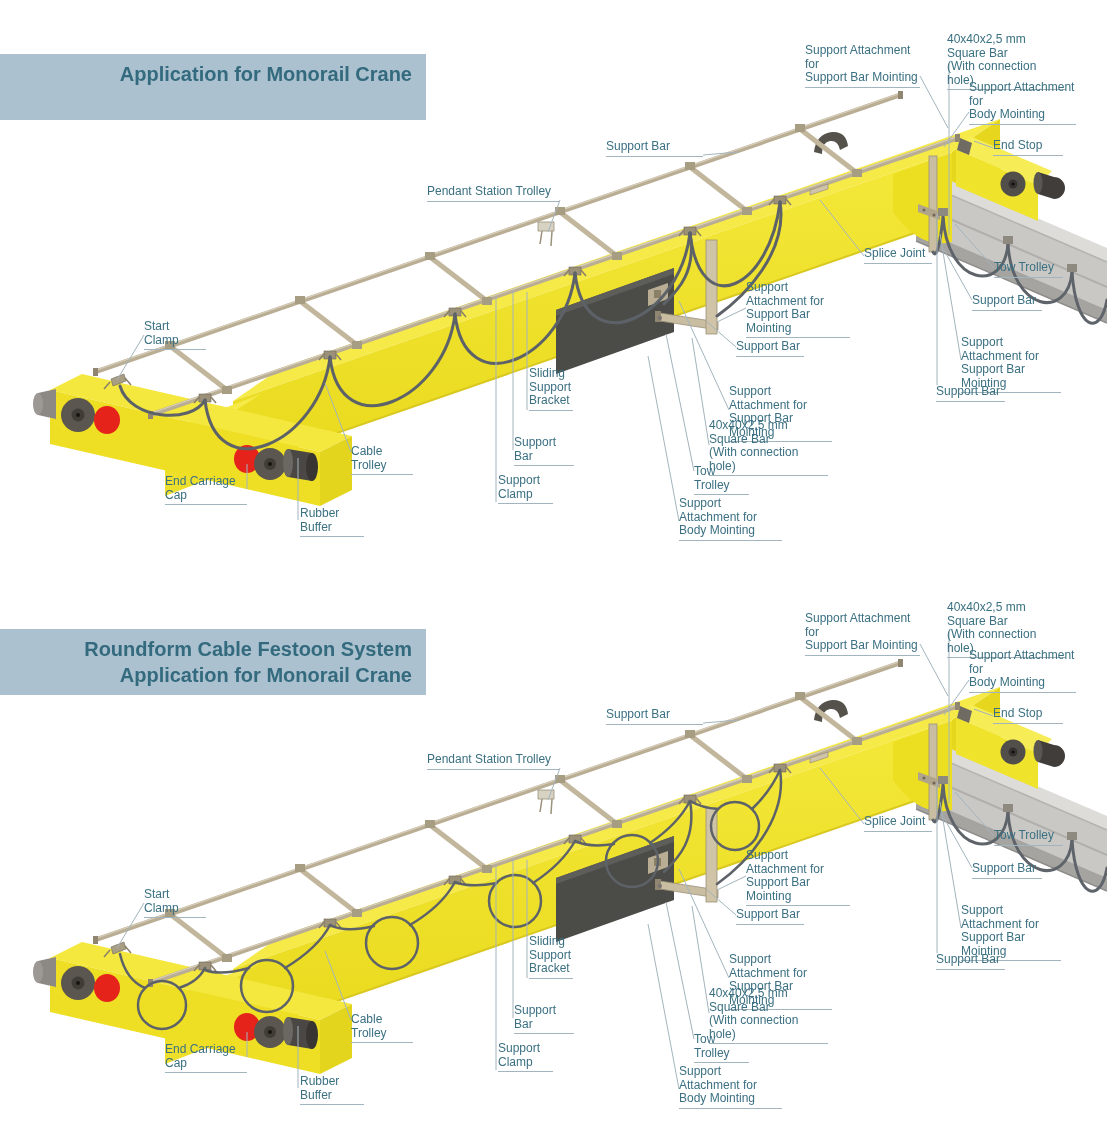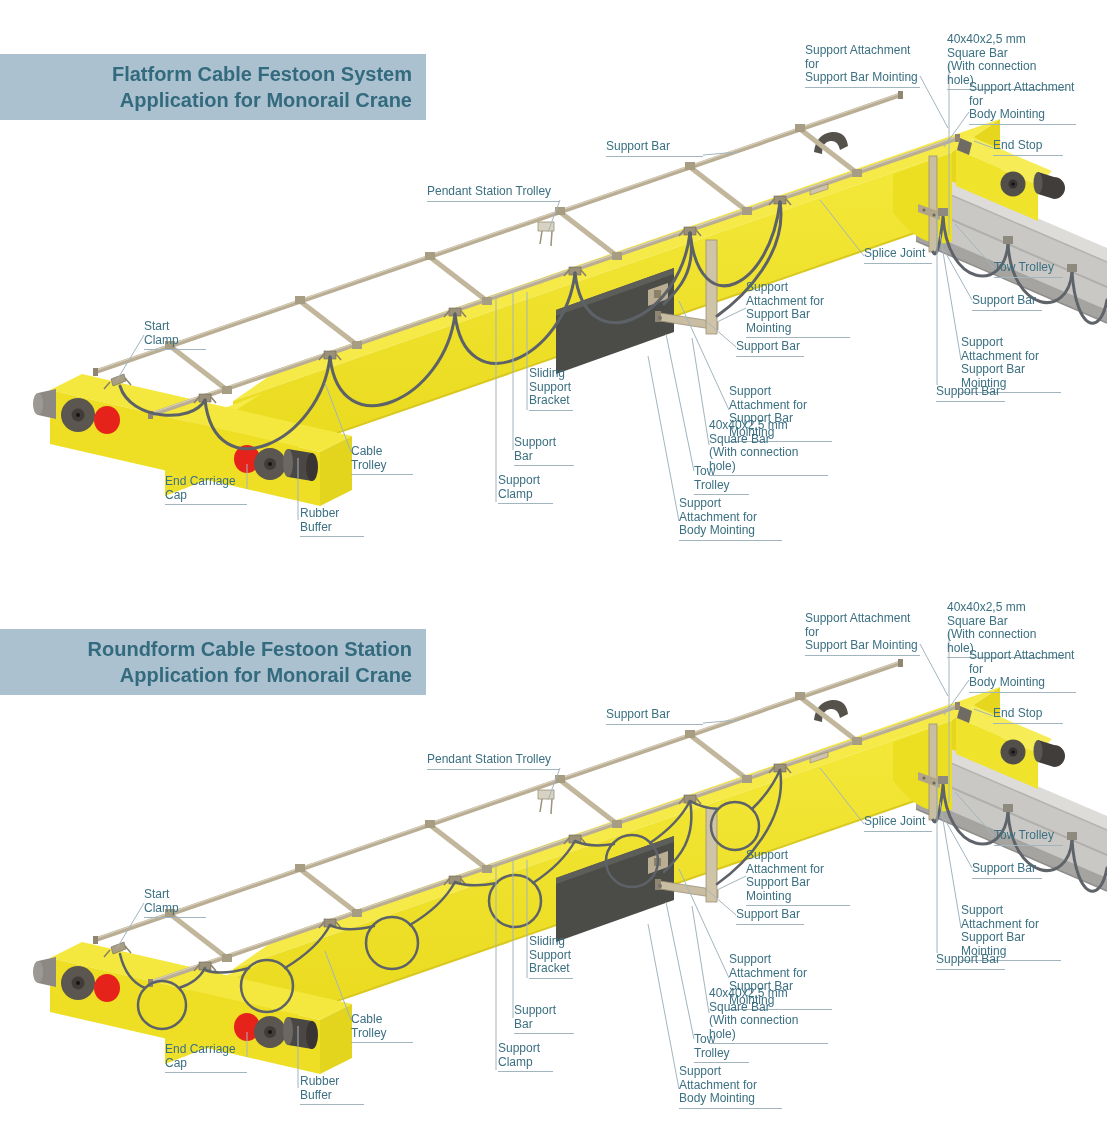--- a/index.html
+++ b/index.html
@@ -252,21 +252,20 @@
 
 <div id="stage">
 
   <div class="panel" id="panel1">
     <svg class="scene" width="1107" height="563" viewBox="0 0 1107 563">
       <use href="#crane-base"></use>
         <use href="#flat-loops"></use>
         <use href="#leader-lines"></use>
     </svg>
     <div class="banner">
-      <div>Flatform Cable Festoon System</div>
       <div>Application for Monorail Crane</div>
     </div>
     <div class="label" style="left:805px;top:44px;width:115px">Support Attachment for
 Support Bar Mointing</div>
     <div class="label" style="left:947px;top:33px;width:119px">40x40x2,5 mm  Square Bar
 (With connection hole)</div>
     <div class="label" style="left:969px;top:81px;width:107px">Support Attachment for
 Body Mointing</div>
     <div class="label" style="left:993px;top:139px;width:70px">End Stop</div>
     <div class="label" style="left:606px;top:140px;width:97px">Support Bar</div>
@@ -299,21 +298,21 @@
     <div class="label" style="left:300px;top:507px;width:64px">Rubber Buffer</div>
   </div>
 
   <div class="panel" id="panel2">
     <svg class="scene" width="1107" height="559" viewBox="0 0 1107 559">
       <use href="#crane-base"></use>
         <use href="#round-loops"></use>
         <use href="#leader-lines"></use>
     </svg>
     <div class="banner">
-      <div>Roundform Cable Festoon Station</div>
+      <div>Roundform Cable Festoon System</div>
       <div>Application for Monorail Crane</div>
     </div>
     <div class="label" style="left:805px;top:44px;width:115px">Support Attachment for
 Support Bar Mointing</div>
     <div class="label" style="left:947px;top:33px;width:119px">40x40x2,5 mm  Square Bar
 (With connection hole)</div>
     <div class="label" style="left:969px;top:81px;width:107px">Support Attachment for
 Body Mointing</div>
     <div class="label" style="left:993px;top:139px;width:70px">End Stop</div>
     <div class="label" style="left:606px;top:140px;width:97px">Support Bar</div>

